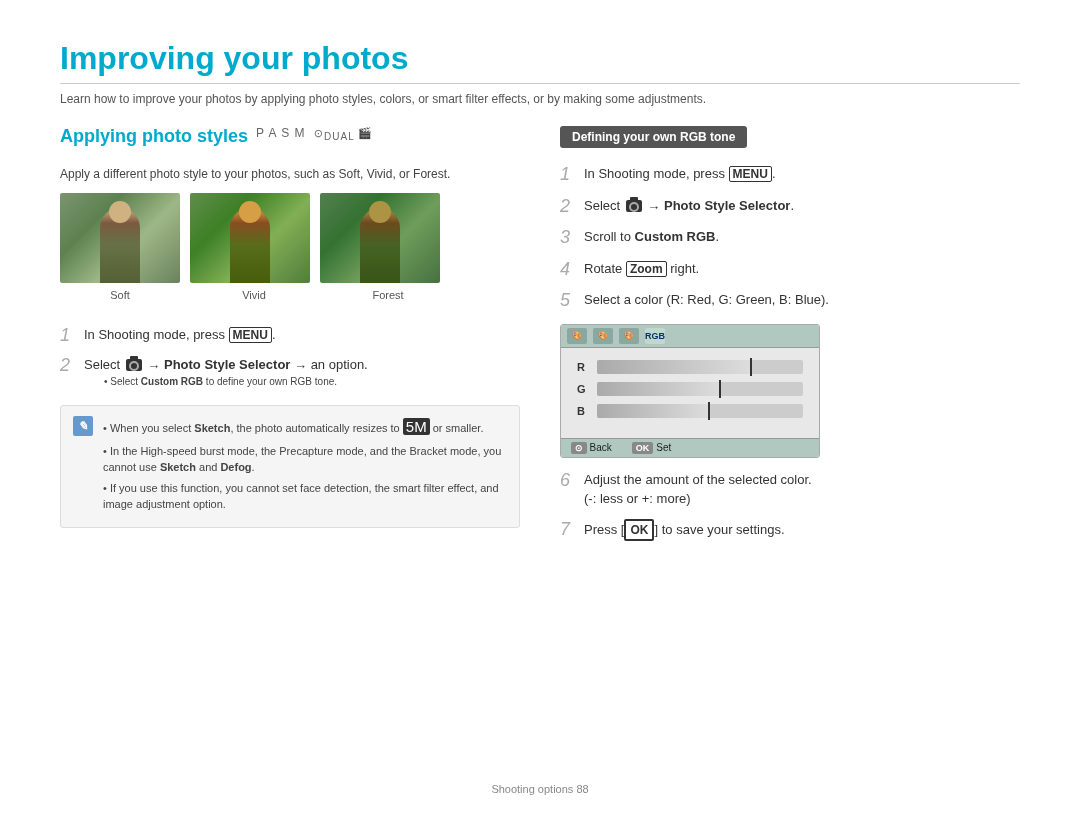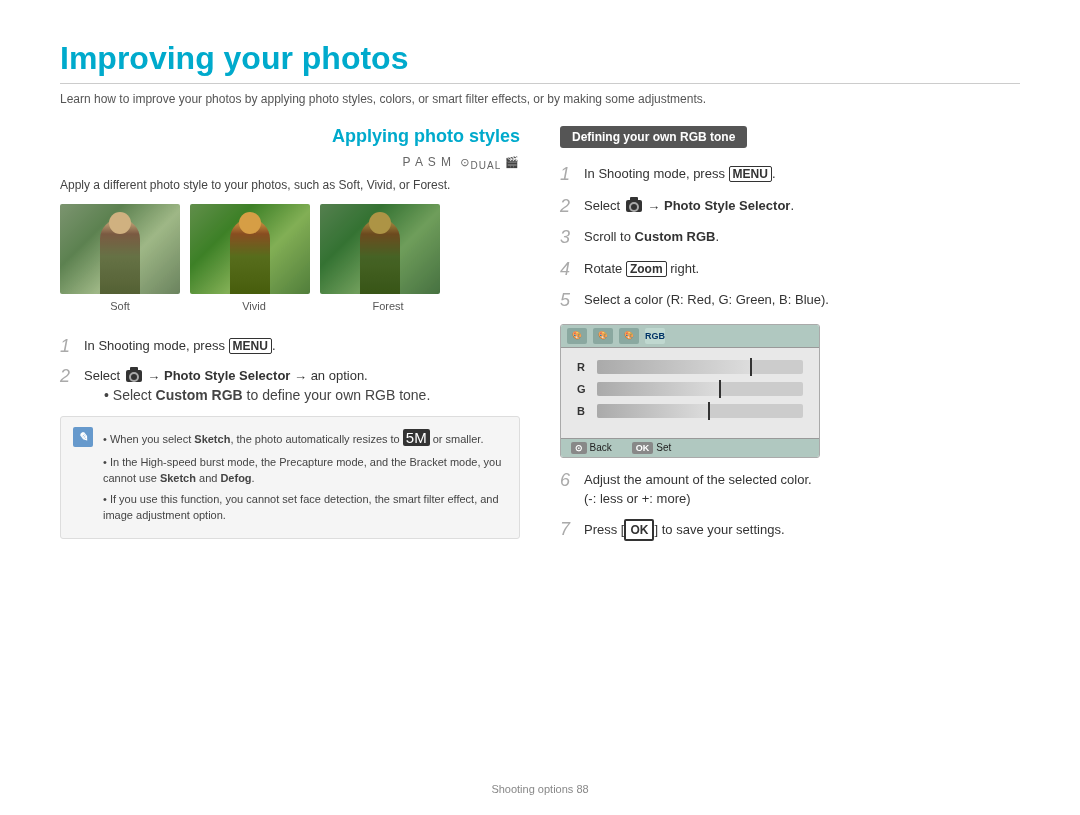--- a/index.html
+++ b/index.html
@@ -52,24 +52,23 @@
 
     .right-col {
       flex: 1;
     }
 
     .section-title {
       font-size: 18px;
       color: #00aacc;
       font-weight: bold;
       display: flex;
-      align-items: flex-end;
+      align-items: flex-start;
       gap: 8px;
-      margin-bottom: 7px;
-      flex-direction: column;
+      margin-bottom: 20px;
     }
 
     .pasm-badge {
       font-size: 12px;
       color: #666;
       font-weight: normal;
       letter-spacing: 1px;
     }
 
     .section-desc {
@@ -164,21 +163,22 @@
       flex: 1;
       line-height: 1.5;
     }
 
     .step-text strong, .step-text b {
       font-weight: bold;
     }
 
     .sub-bullet {
       margin-left: 20px;
-      font-size: 14px;
+      margin-bottom: 6px;
+      font-size: 10px;
       color: #444;
     }
 
     .sub-bullet::before {
       content: '• ';
     }
 
     .note-box {
       background: #f5f5f5;
       border: 1px solid #ddd;

